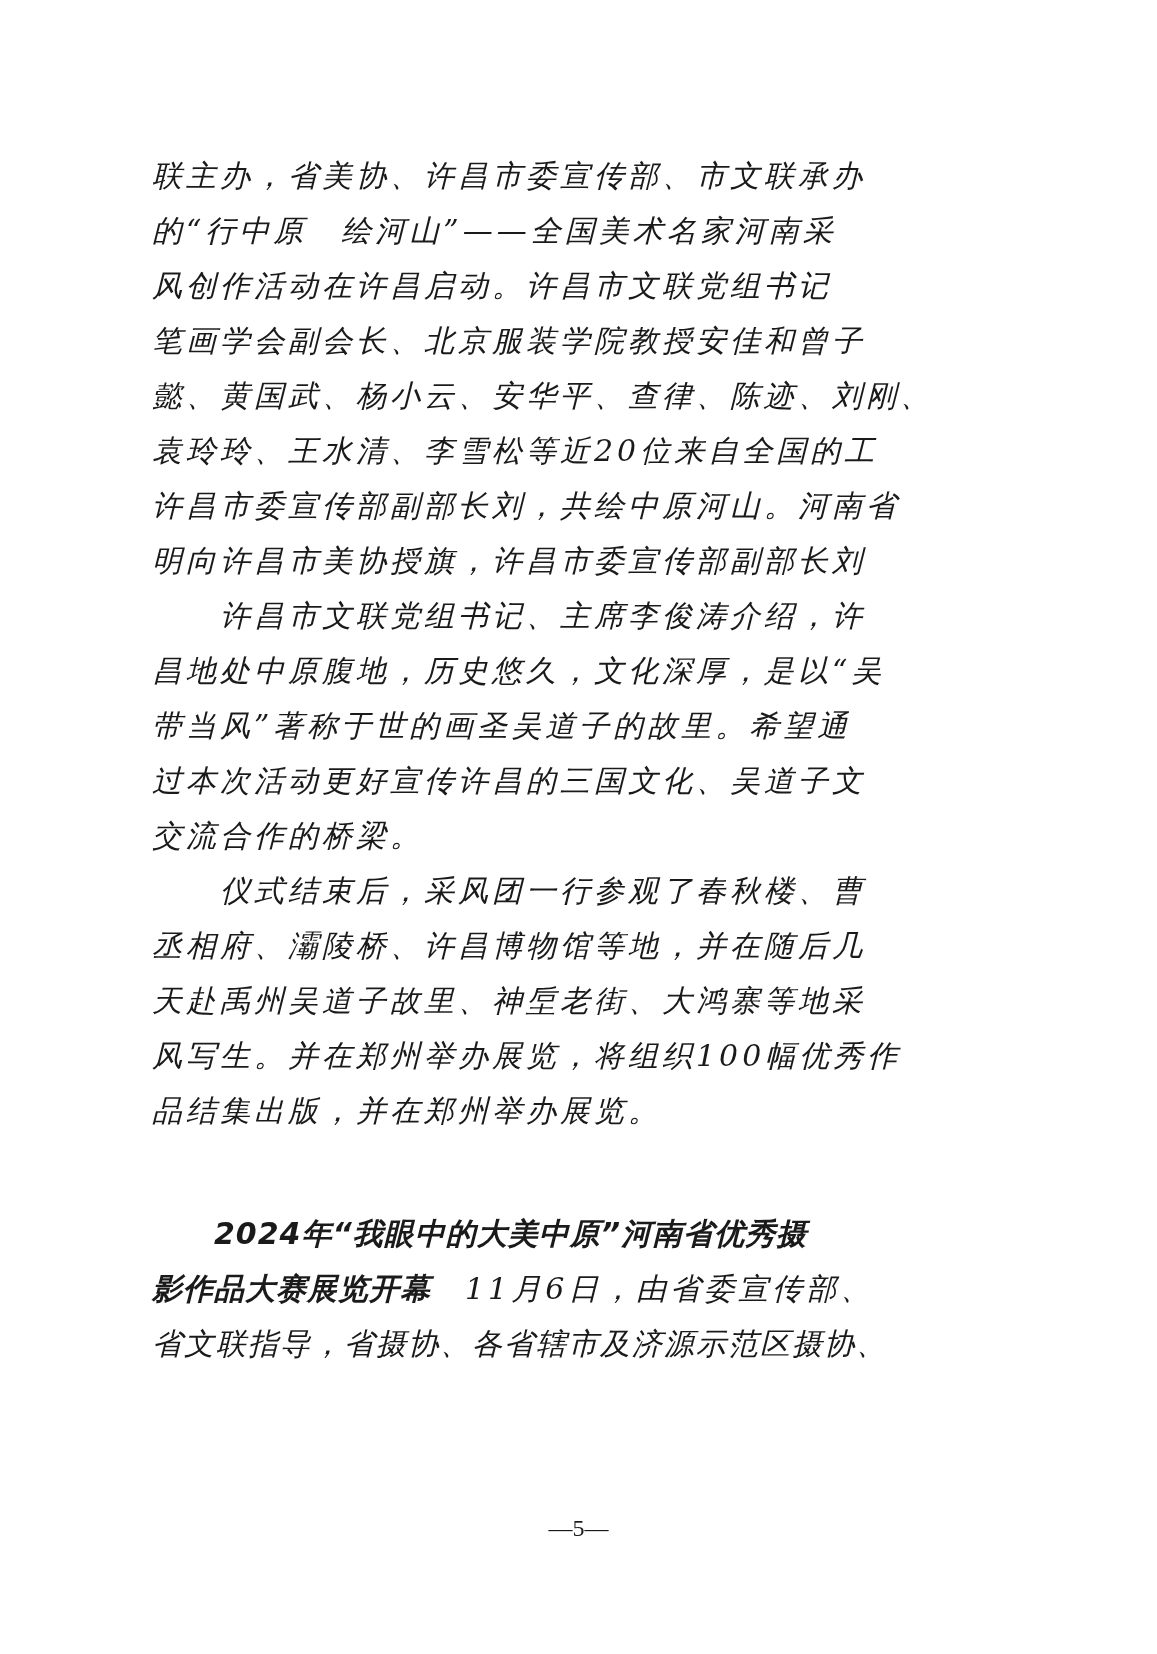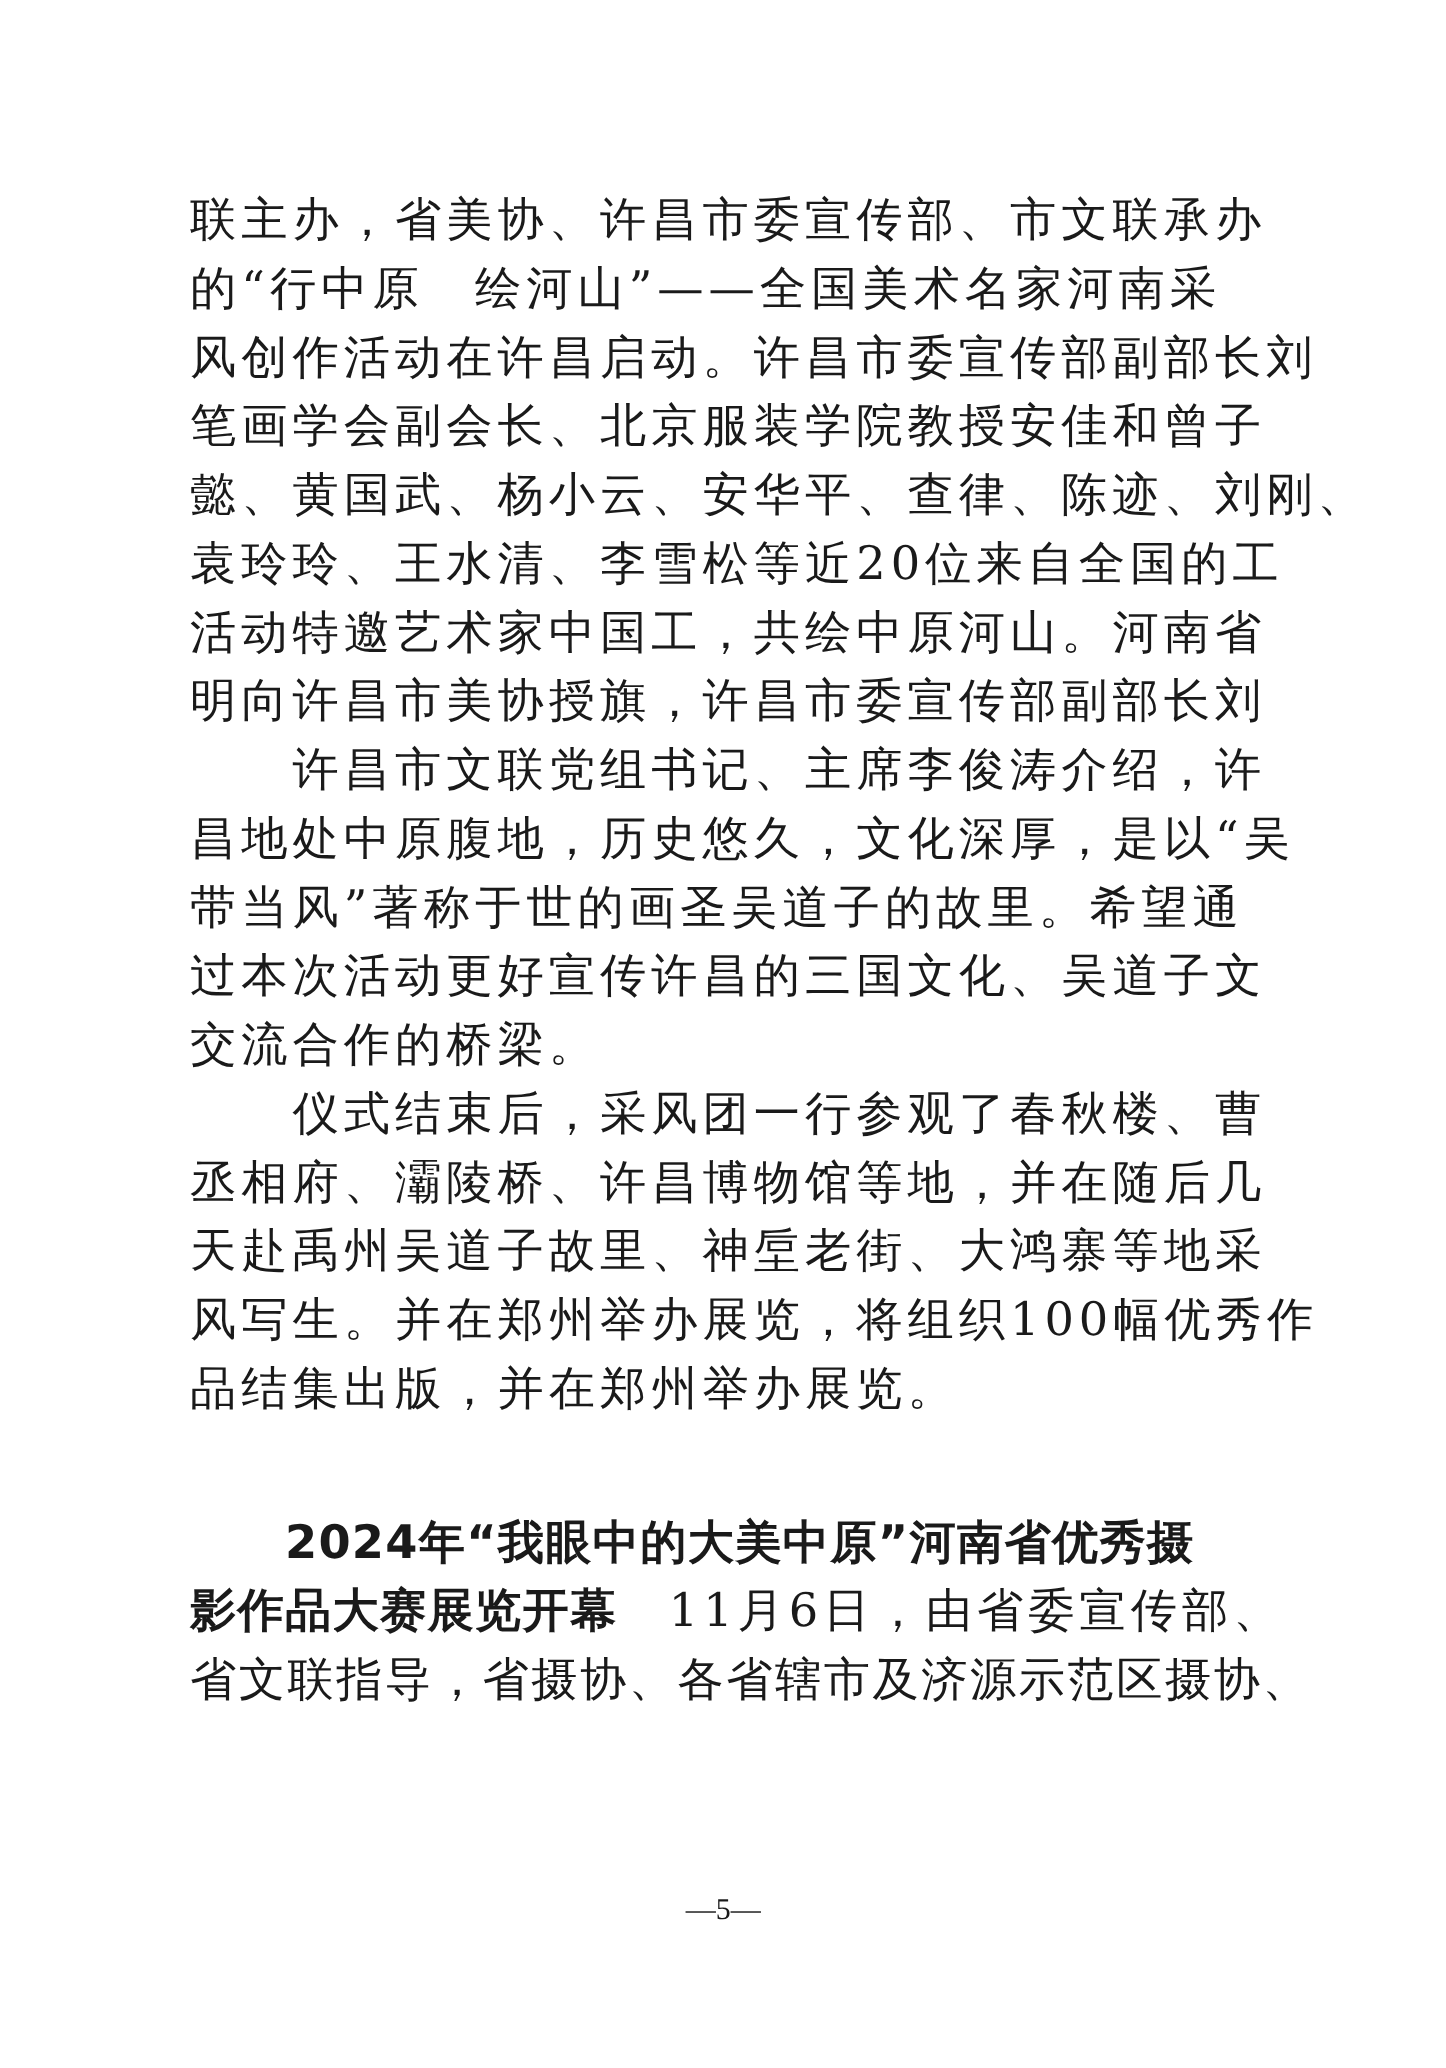--- a/index.html
+++ b/index.html
@@ -1,35 +1,35 @@
 <!DOCTYPE html>
 <html><head>
 <meta charset="utf-8">
 <style>
   html, body { margin: 0; padding: 0; background: #ffffff; }
   body { width: 1157px; height: 1654px; position: relative; overflow: hidden;
          font-family: "DejaVu Serif", "Liberation Serif", serif; color: #1a1a1a; }
   .page { position: absolute; left: 152px; top: 148px; width: 800px; }
-  .line { height: 55px; line-height: 55px; font-size: 37px; letter-spacing: 4px; white-space: nowrap; }
+  .line { height: 55px; line-height: 55px; font-size: 30px; letter-spacing: 4px; white-space: nowrap; font-style: italic; }
   .gap { height: 68px; }
   .bold { font-family: "DejaVu Sans", "Liberation Sans", sans-serif; font-weight: bold; letter-spacing: 1px; }
   .footer { position: absolute; top: 1515px; left: 0; width: 1157px; text-align: center;
             font-size: 24px; font-family: "Liberation Serif", serif; }
 </style>
 </head>
 <body>
 
 <div class="page">
   <div class="line">联主办，省美协、许昌市委宣传部、市文联承办</div>
   <div class="line">的“行中原　绘河山”——全国美术名家河南采</div>
-  <div class="line">风创作活动在许昌启动。许昌市委宣传部副部长刘</div>
+  <div class="line">风创作活动在许昌启动。许昌市文联党组书记</div>
   <div class="line">笔画学会副会长、北京服装学院教授安佳和曾子</div>
   <div class="line">懿、黄国武、杨小云、安华平、查律、陈迹、刘刚、</div>
   <div class="line">袁玲玲、王水清、李雪松等近20位来自全国的工</div>
-  <div class="line">活动特邀艺术家中国工，共绘中原河山。河南省</div>
+  <div class="line">许昌市委宣传部副部长刘，共绘中原河山。河南省</div>
   <div class="line">明向许昌市美协授旗，许昌市委宣传部副部长刘</div>
   <div class="line">　　许昌市文联党组书记、主席李俊涛介绍，许</div>
   <div class="line">昌地处中原腹地，历史悠久，文化深厚，是以“吴</div>
   <div class="line">带当风”著称于世的画圣吴道子的故里。希望通</div>
   <div class="line">过本次活动更好宣传许昌的三国文化、吴道子文</div>
   <div class="line">交流合作的桥梁。</div>
   <div class="line">　　仪式结束后，采风团一行参观了春秋楼、曹</div>
   <div class="line">丞相府、灞陵桥、许昌博物馆等地，并在随后几</div>
   <div class="line">天赴禹州吴道子故里、神垕老街、大鸿寨等地采</div>
   <div class="line">风写生。并在郑州举办展览，将组织100幅优秀作</div>

